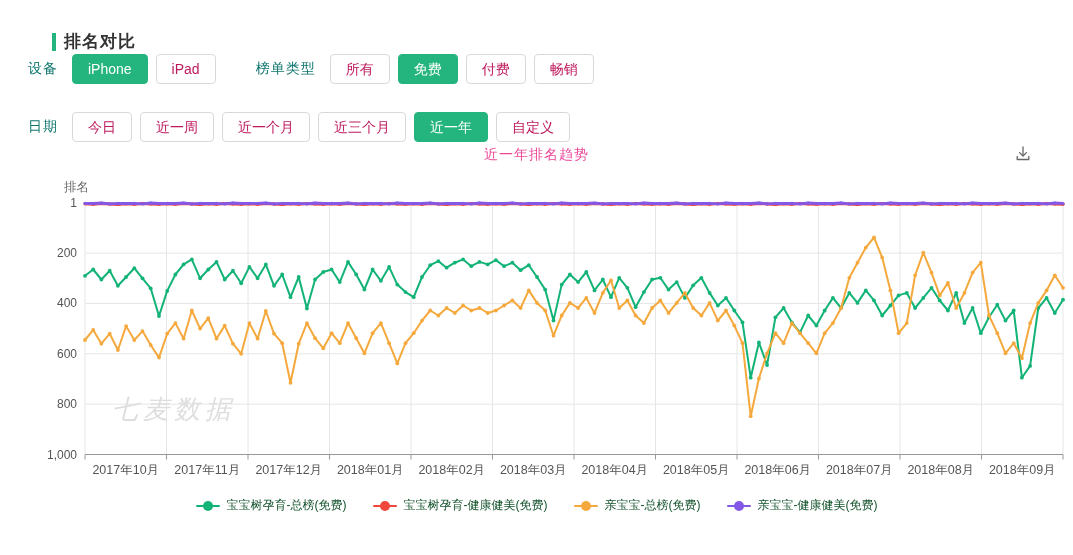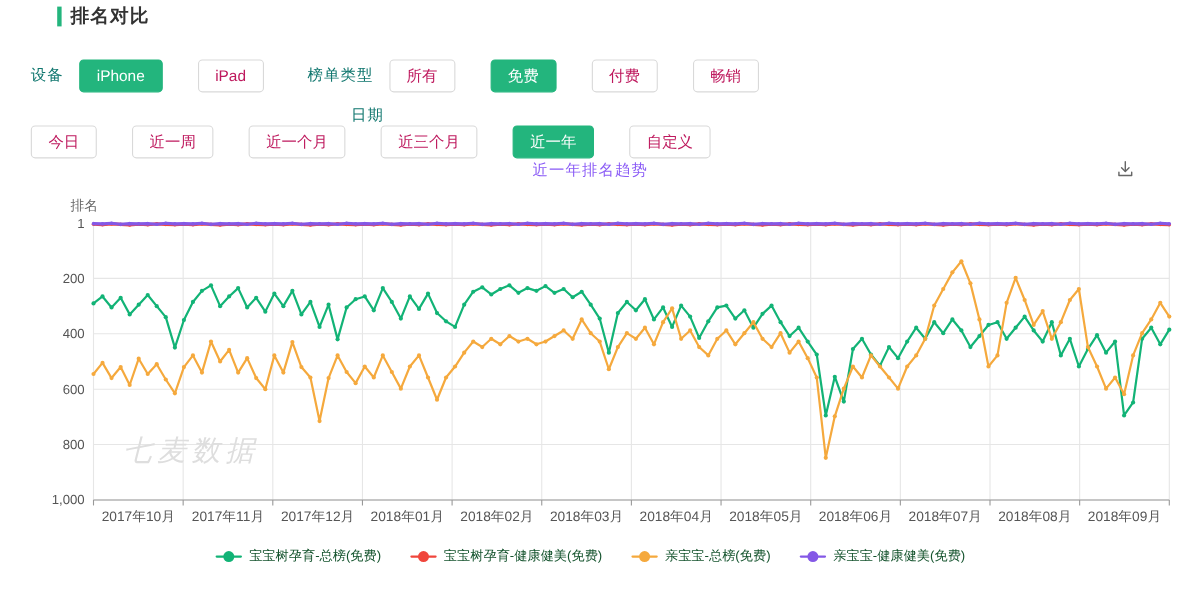--- a/index.html
+++ b/index.html
@@ -1,39 +1,39 @@
 <!DOCTYPE html>
 <html><head>
 <meta charset="utf-8">
 <style>
   * { margin:0; padding:0; box-sizing:border-box; }
   html,body { background:#ffffff; width:1073px; height:555px; overflow:hidden;
     font-family:"Liberation Sans","DejaVu Sans",sans-serif; }
   .page { position:relative; width:1073px; height:555px; background:#fff; }
 
   
-  .section-title { position:absolute; top:3px; left:20px; display:flex; align-items:center;padding-left:32px; }
+  .section-title { position:absolute; top:30px; left:20px; display:flex; align-items:center;padding-left:32px; }
   .section-title .bar { width:4px; height:18px; background:#23b57d; margin-right:8px; }
   .section-title h1 { font-size:17px; font-weight:bold; color:#333; letter-spacing:1px; }
 
   
   .filter-row { position:absolute; left:28px; display:flex; align-items:center; }
   .row-1 { top:54px; }
-  .row-2 { top:96px;flex-direction:column; }
+  .row-2 { top:112px; }
   .flabel { font-size:14px; font-weight:normal; color:#0f766e; margin-right:14px; letter-spacing:1px; }
   .flabel.second { margin-left:32px; }
-  .btn-group { display:flex; align-items:center;gap:24px; }
+  .btn-group { display:flex; align-items:center; }
   .fbtn { height:30px; line-height:28px; padding:0 15px; margin-right:8px; border:1px solid #d9d9d9;
     border-radius:4px; background:#fff; color:#be185d; font-size:14px; cursor:pointer; white-space:nowrap;
     font-family:inherit; }
   .fbtn.active { background:#23b57d; border-color:#23b57d; color:#fff; }
 
   
   .chart-header { position:absolute; top:146px; left:0; width:1073px; height:22px; }
-  .chart-title { width:100%; text-align:center; font-size:14px; color:#8b5cf6; letter-spacing:1px;font-family:Liberation Mono, monospace; }
+  .chart-title { width:100%; text-align:center; font-size:14px; color:#ec4899; letter-spacing:1px;font-family:Liberation Mono, monospace; }
   .dl-btn { position:absolute; right:39px; top:-2px; width:22px; height:22px; cursor:pointer;
     background:none; border:none; }
 
   
   .chart-area { position:absolute; top:175px; left:0; width:1073px; height:300px; }
   svg text { font-family:"Liberation Sans","DejaVu Sans",sans-serif; }
 
   
   .legend { position:absolute; top:497px; left:0; width:1073px; display:flex;
     justify-content:center; align-items:center; }

